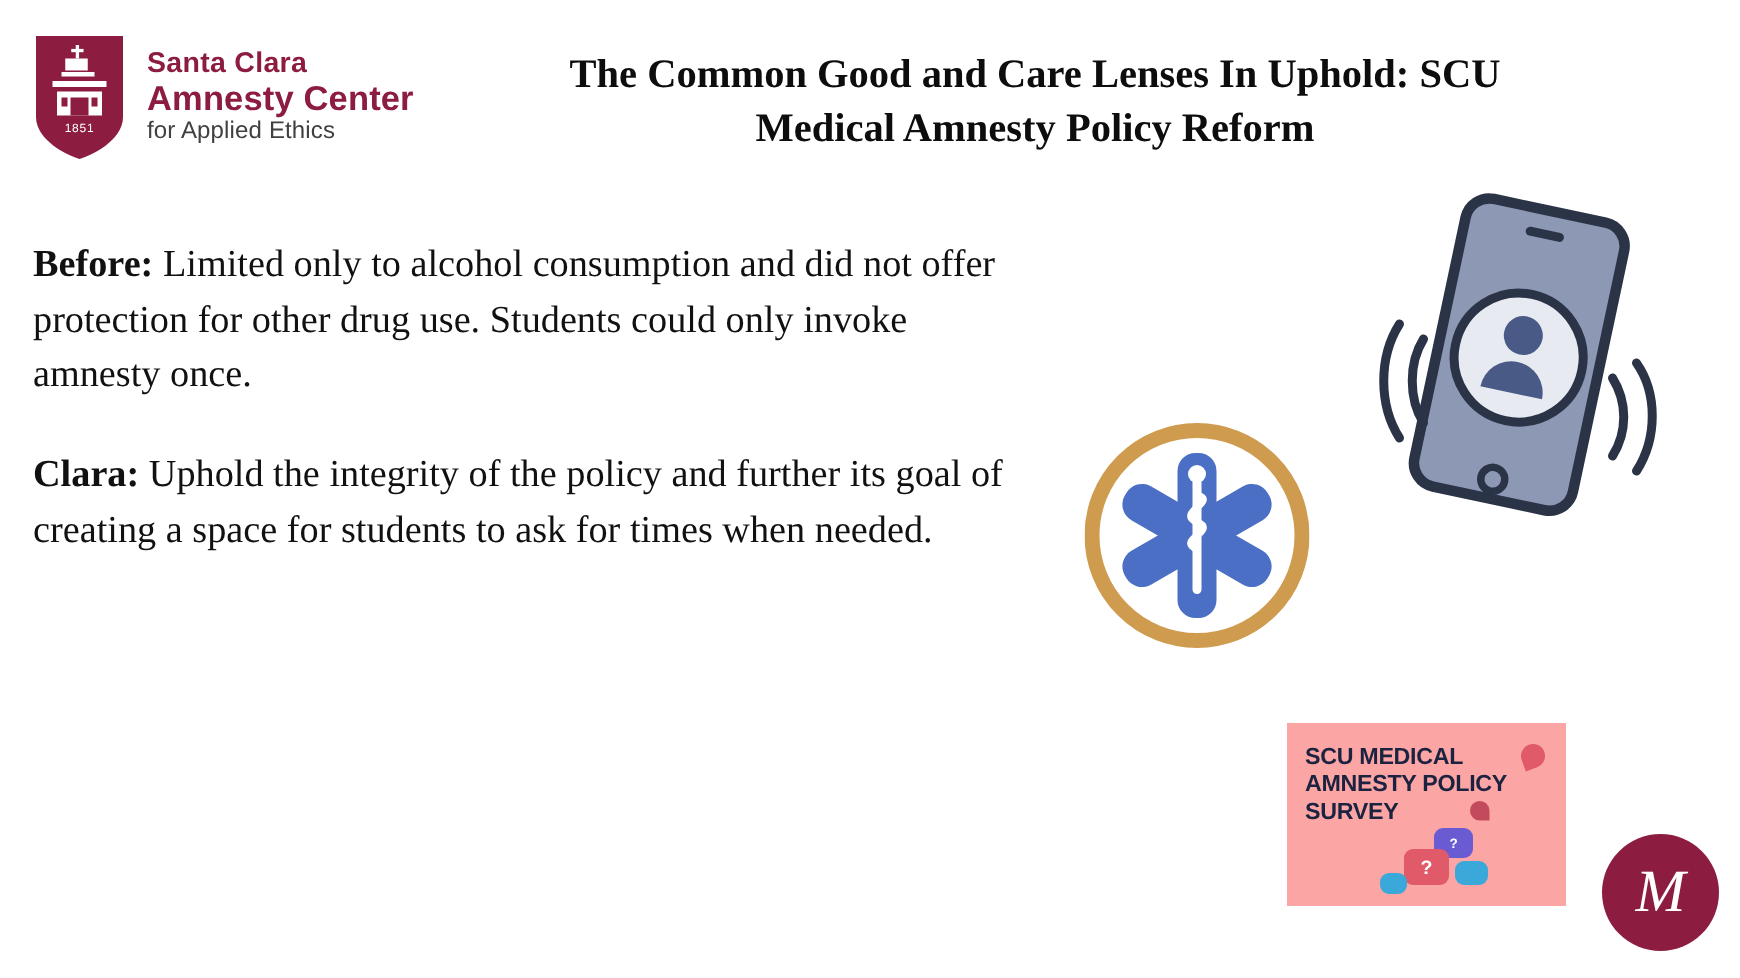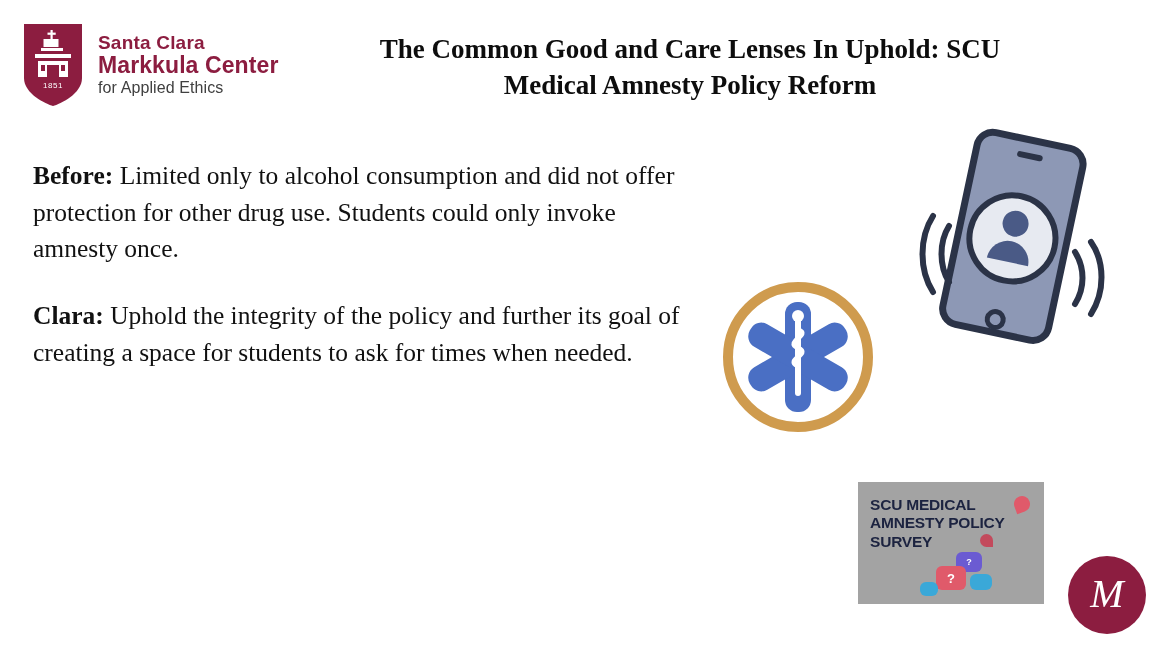--- a/index.html
+++ b/index.html
@@ -63,21 +63,21 @@
     font-family: "Liberation Serif", serif;
     font-weight: bold;
     font-size: 27px;
     line-height: 1.32;
     color: #0d0d0d;
   }
 
   
   .body-col {
     position: absolute;
-    left: 33px;
+    left: 22px;
     top: 158px;
     width: 660px;
   }
   .para {
     font-size: 25.5px;
     line-height: 1.44;
     color: #111111;
     margin-bottom: 30px;
   }
   .para:last-child { margin-bottom: 0; }
@@ -101,21 +101,21 @@
     width: 150px;
     height: 150px;
   }
   
   .survey-card {
     position: absolute;
     left: 858px;
     top: 482px;
     width: 186px;
     height: 122px;
-    background: #a3a3a3;
+    background: #fca5a5;
     overflow: hidden;
   }
   .survey-card .sv-title {
     position: absolute;
     left: 12px;
     top: 14px;
     width: 150px;
     font-family: "Liberation Sans", sans-serif;
     font-weight: bold;
     font-size: 15.5px;
@@ -179,21 +179,21 @@
       <g fill="#8c1d40">
         <rect x="25" y="43" width="12" height="12"></rect>
         <rect x="19" y="43" width="4" height="6"></rect>
         <rect x="39" y="43" width="4" height="6"></rect>
       </g>
       <text x="31" y="66" text-anchor="middle" fill="#ffffff" font-family="Liberation Sans, sans-serif" font-size="8" letter-spacing="0.5">1851</text>
     </svg>
   </div>
   <div class="logo-text">
     <div class="logo-line1">Santa Clara</div>
-    <div class="logo-line2">Markkula Center</div>
+    <div class="logo-line2">Amnesty Center</div>
     <div class="logo-line3">for Applied Ethics</div>
   </div>
 </div>
 
 <div class="deck-title">The Common Good and Care Lenses In Uphold: SCU Medical Amnesty Policy Reform</div>
 
 <div class="body-col">
   <div class="para">
     <b>Before:</b><span> Limited only to alcohol consumption and did not offer protection for other drug use. Students could only invoke amnesty once.</span>
   </div>

